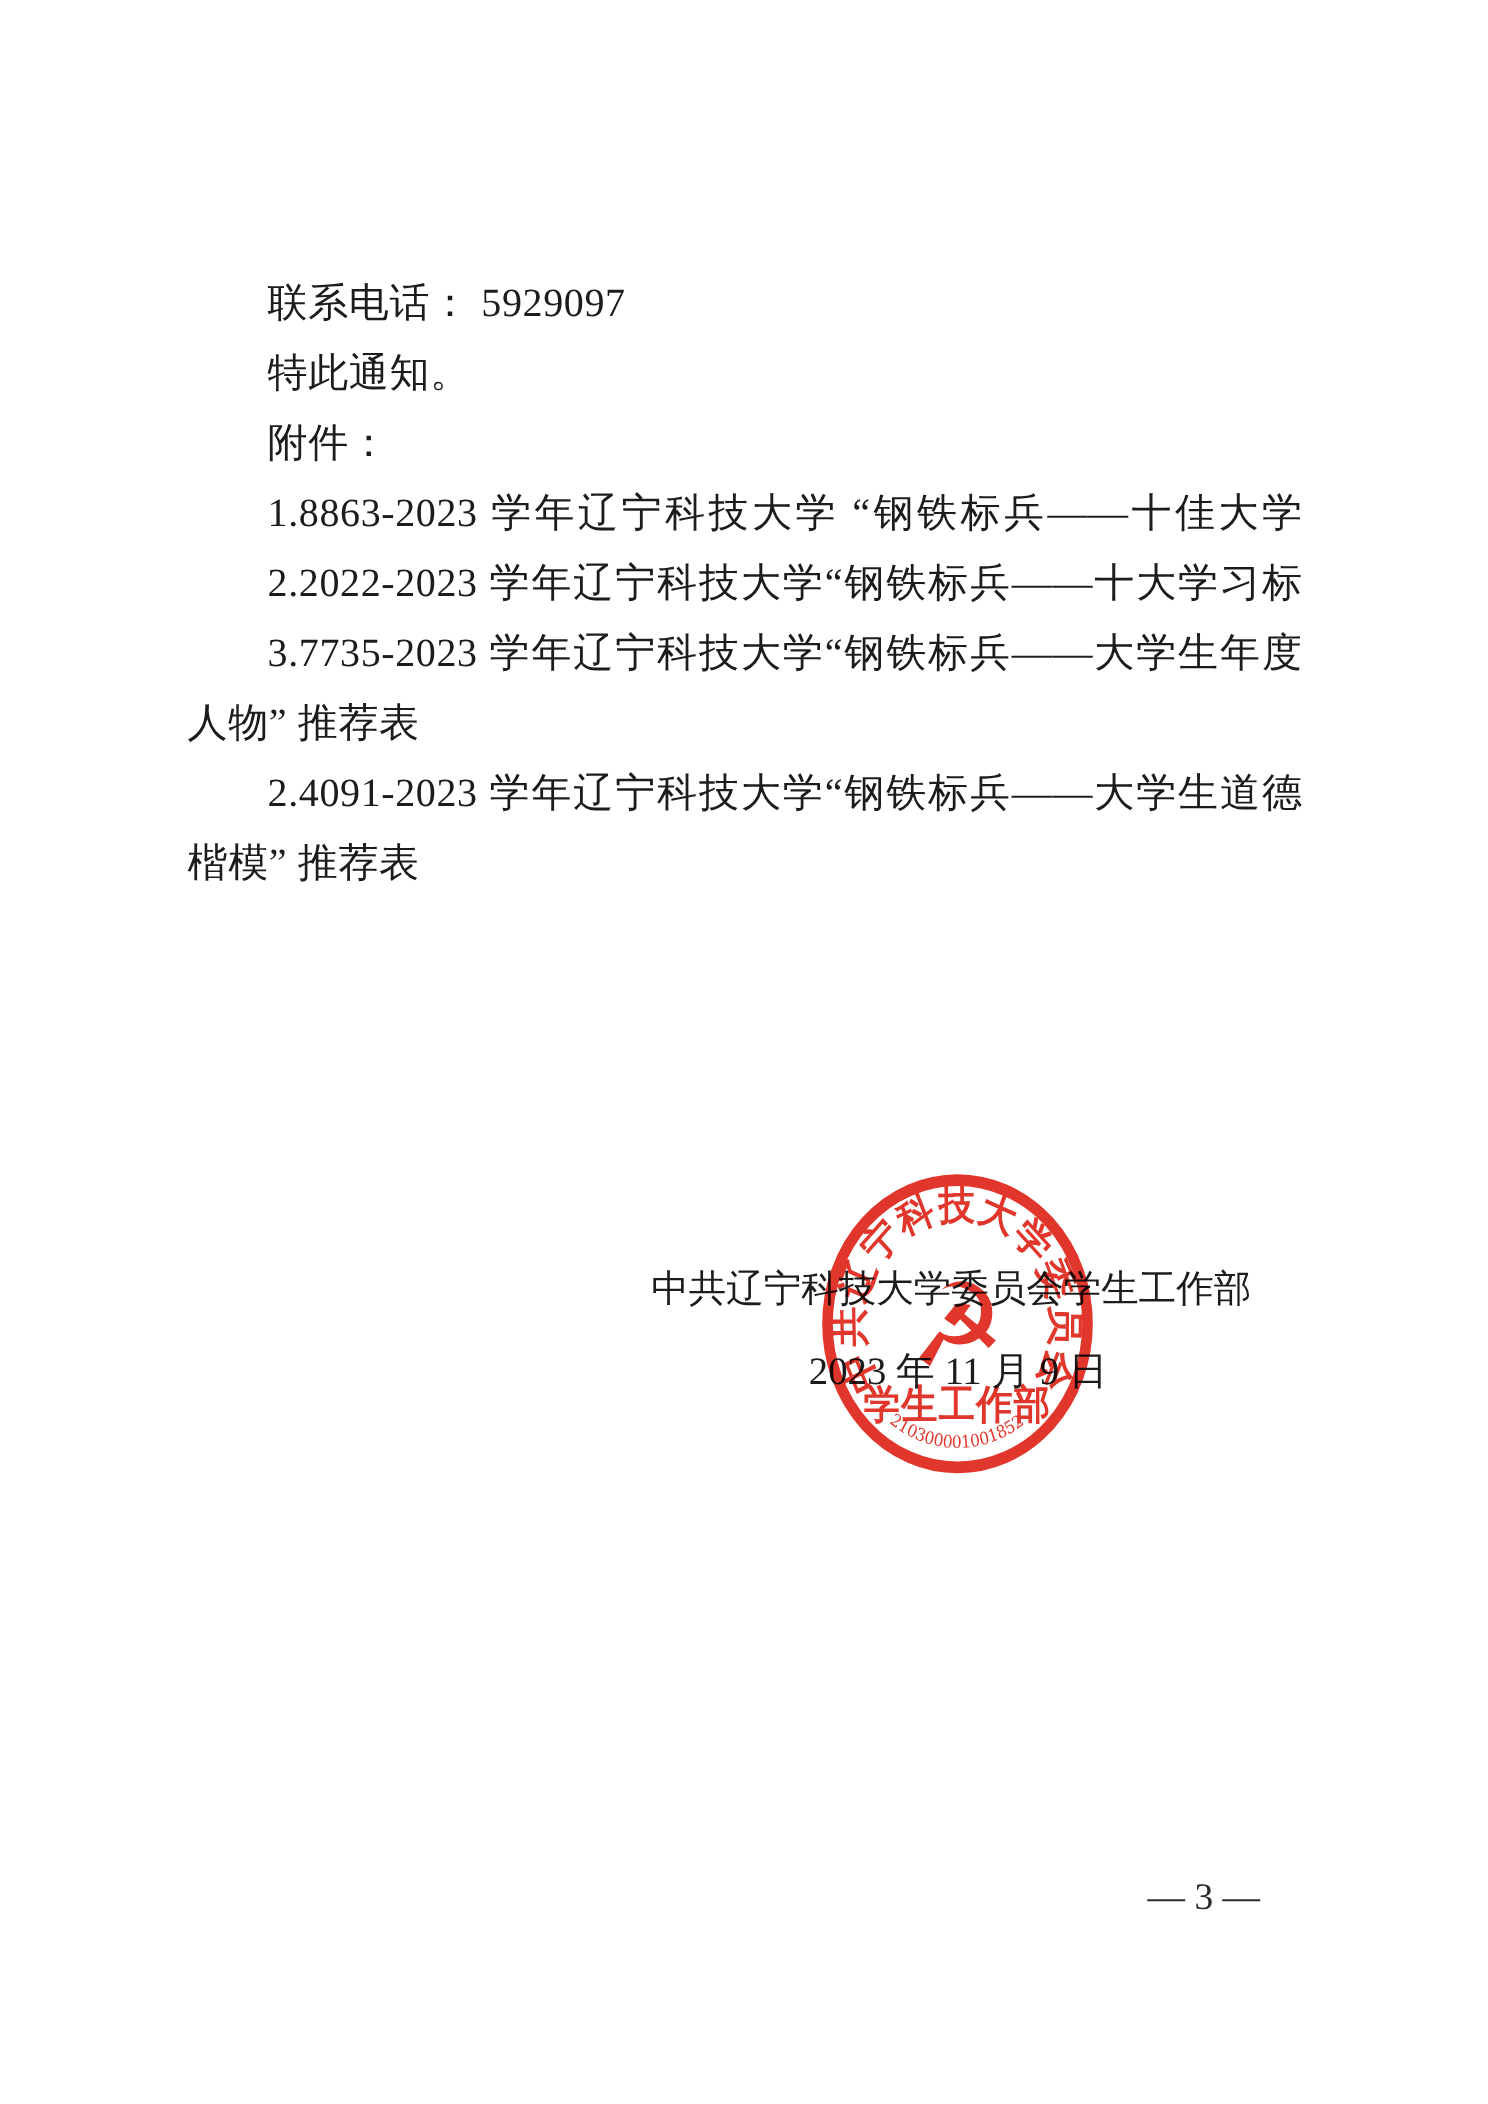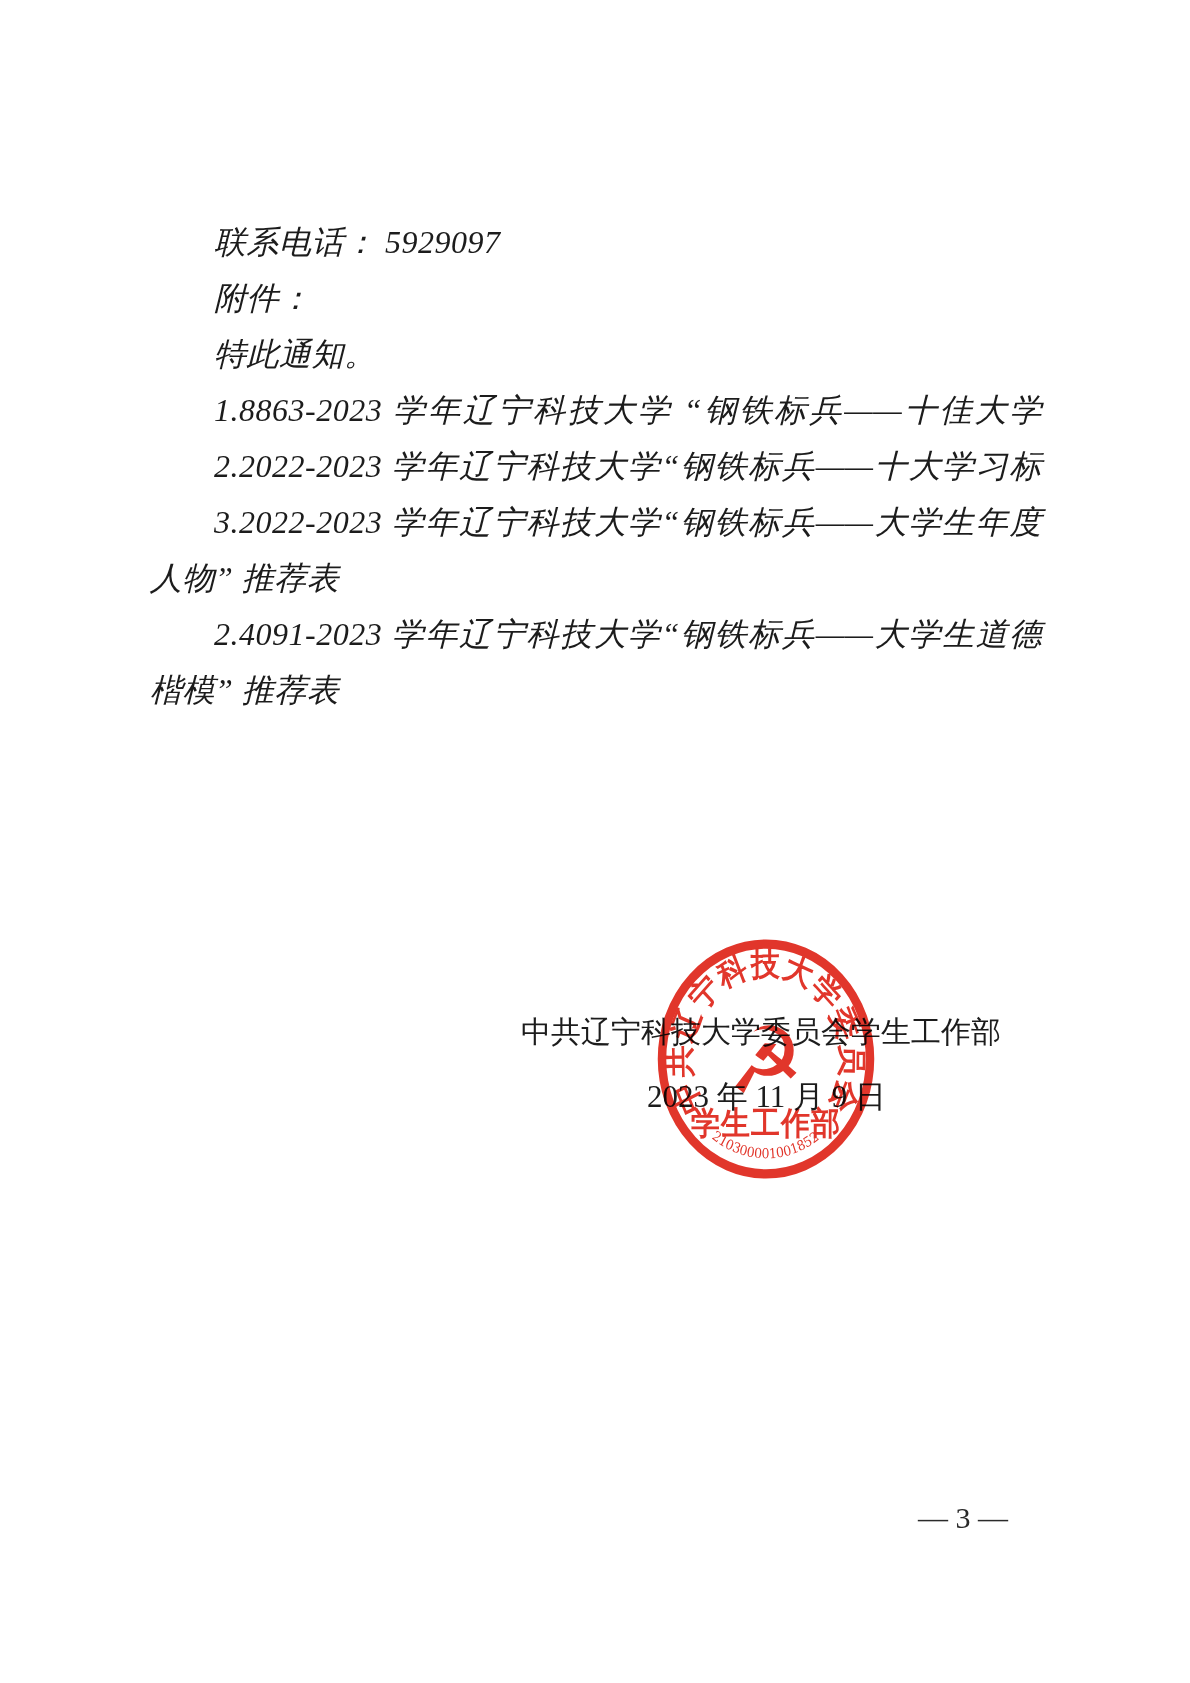--- a/index.html
+++ b/index.html
@@ -16,21 +16,20 @@
     color: #1c1c1c;
   }
   .text-block {
     position: absolute;
     left: 150px;
     top: 214px;
     width: 892px;
     font-size: 32px;
     line-height: 56px;
     letter-spacing: 0.5px;
-    font-style: italic;
   }
   .line { text-align: left; }
   .line.indent { text-indent: 64px; }
   .line.justify {
     text-align: justify;
     text-align-last: justify;
     text-justify: inter-character;
   }
   .signature {
     position: absolute;
@@ -66,25 +65,25 @@
     mix-blend-mode: multiply;
     opacity: 0.92;
   }
   .seal svg { display: block; width: 100%; height: 100%; }
 </style>
 </head>
 <body>
 
 <div class="text-block">
     <div class="line indent">联系电话： 5929097</div>
+    <div class="line indent">特此通知。</div>
     <div class="line indent">附件：</div>
-    <div class="line indent">特此通知。</div>
     <div class="line indent justify">1.8863-2023 学年辽宁科技大学 “钢铁标兵——十佳大学</div>
     <div class="line indent justify">2.2022-2023 学年辽宁科技大学“钢铁标兵——十大学习标</div>
-    <div class="line indent justify">3.2022-2023 学年辽宁科技大学“钢铁标兵——大学生年度</div>
+    <div class="line indent justify">3.7735-2023 学年辽宁科技大学“钢铁标兵——大学生年度</div>
     <div class="line">人物” 推荐表</div>
     <div class="line indent justify">2.4091-2023 学年辽宁科技大学“钢铁标兵——大学生道德</div>
     <div class="line">楷模” 推荐表</div>
   </div>
 
 <div class="signature">中共辽宁科技大学委员会学生工作部</div>
 
 <div class="datefield">2023 年 11 月 9 日</div>
 
 <div class="seal">

